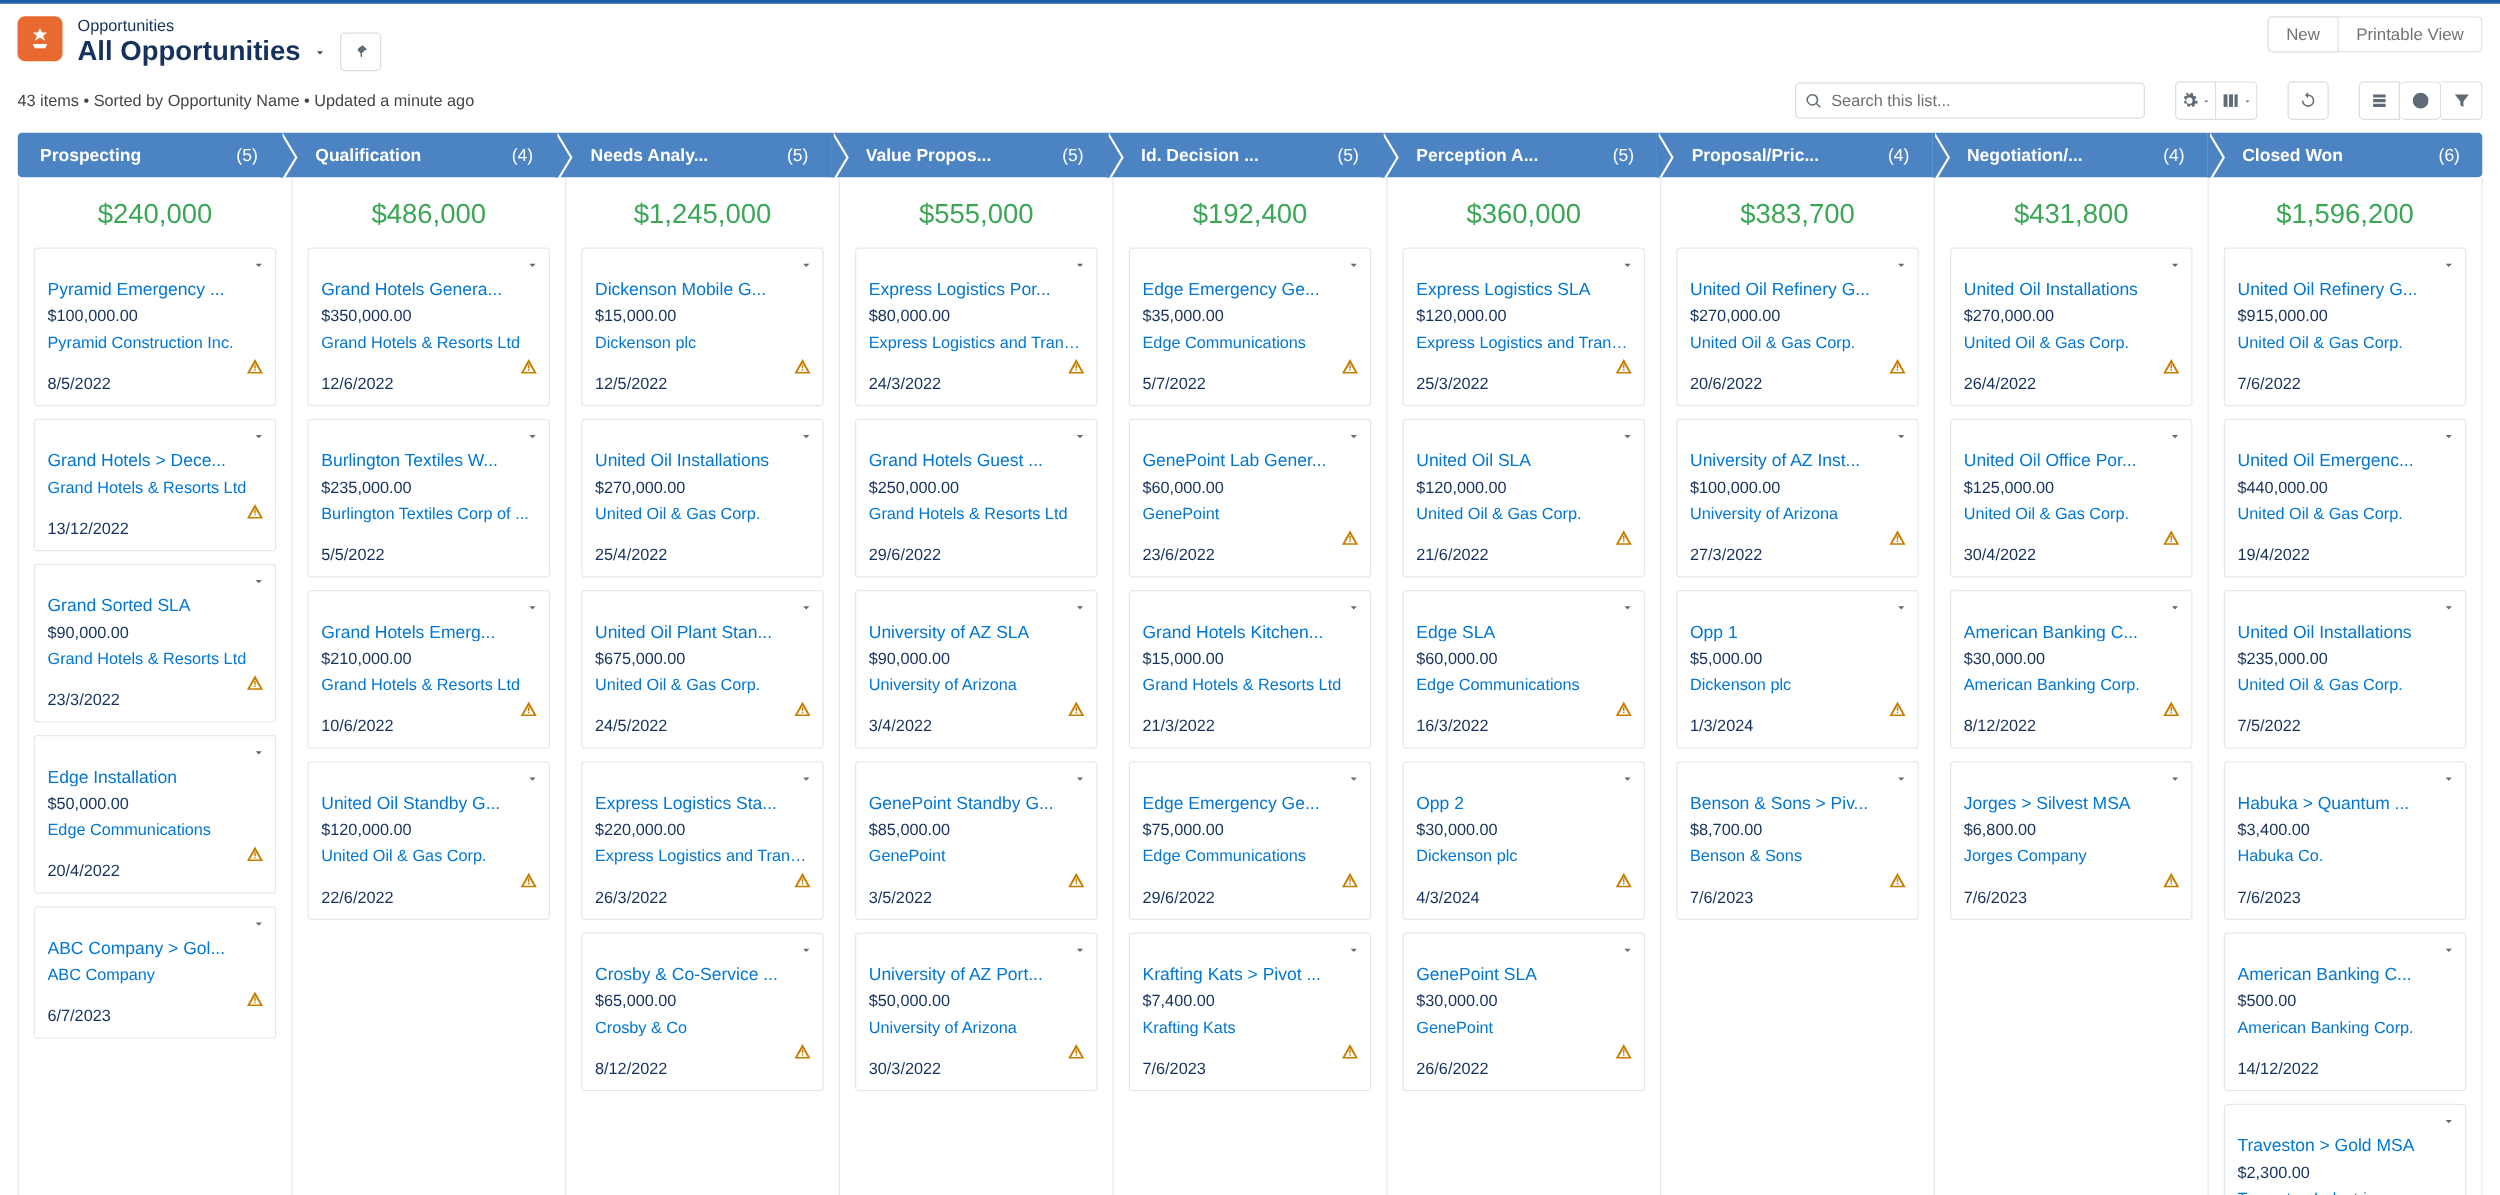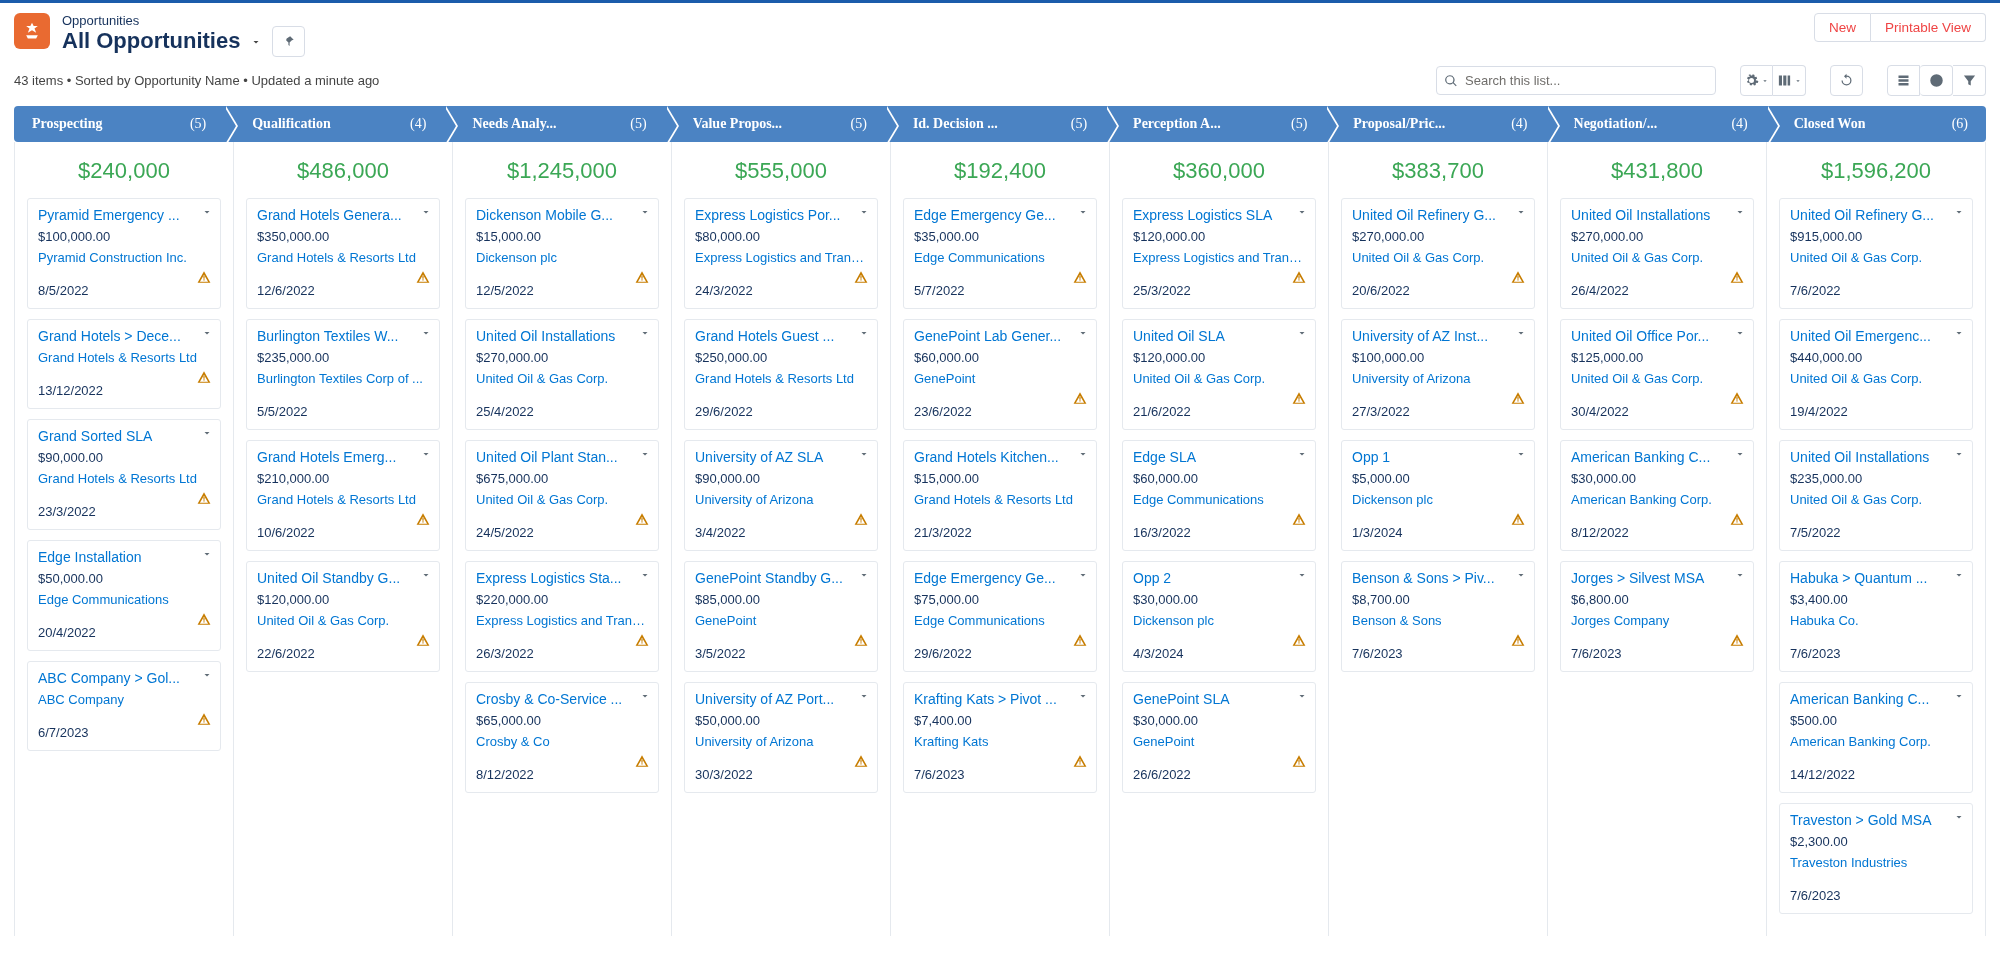--- a/index.html
+++ b/index.html
@@ -5,46 +5,46 @@
 * { box-sizing: border-box; margin: 0; padding: 0; }
 body { font-family: -apple-system, "Segoe UI", Arial, sans-serif; font-size: 13px; background: #fff; color: #16325c; border-top: 3px solid #1b5cab; }
 .page { padding: 0 14px 14px; }
 .header { display: flex; align-items: flex-start; gap: 12px; padding: 10px 0 0; }
 .hdr-icon { width: 36px; height: 36px; border-radius: 6px; background: #e96a31; display:flex; align-items:center; justify-content:center; }
 .hdr-icon svg { fill:#fff; }
 .hdr-labels { flex:1; }
 .hdr-object { font-size: 13px; color:#16325c; }
 .hdr-title { font-size: 22px; font-weight: 700; display:flex; align-items:center; gap:10px; line-height:1.1; margin-top:-2px;}
 .hdr-actions { display:flex; gap:0; }
-.btn { border:1px solid #d8dde6; background:#fff; color:#ef4444; padding:6px 14px; font-size:13.5px; cursor:pointer; font-weight:500;}
+.btn { border:1px solid #d8dde6; background:#fff; color:#737373; padding:6px 14px; font-size:13.5px; cursor:pointer; font-weight:500;}
 .btn-grp .btn:first-child { border-radius:4px 0 0 4px; }
 .btn-grp .btn:last-child { border-radius:0 4px 4px 0; border-left:none;}
 .pin-btn, .sq-btn { border:1px solid #d8dde6; background:#fff; cursor:pointer; height:31px; width:33px; border-radius:4px; display:inline-flex;align-items:center;justify-content:center;}
 .sub-row { display:flex; justify-content:space-between; align-items:center; margin-top:8px; }
 .meta { font-size:13px; color:#444; }
 .tools-right { display:flex; gap:24px; align-items:center; }
 .search-wrap { position:relative; }
 .search-wrap svg { position:absolute; left:8px; top:8px; fill:#5f6b76; }
 .search { width:280px; padding:6px 10px 6px 28px; border:1px solid #d8dde6; border-radius:4px; font-size:13px; }
 .sq-grp { display:flex; gap:0; }
 .sq-grp .sq-btn:first-child{border-radius:4px 0 0 4px;}
 .sq-grp .sq-btn:last-child{border-radius:0 4px 4px 0;border-left:none;}
 .sq-grp .sq-btn + .sq-btn { border-left:none;}
 .chev-sm{ margin-left:2px;}
-.stage-bar { display:flex; margin-top:10px; border-radius:4px; overflow:hidden;font-family:Liberation Serif, serif; }
+.stage-bar { display:flex; margin-top:10px; border-radius:4px; overflow:hidden; }
 .stage { flex:1; background:#4b83c3; color:#fff; position:relative; padding:10px 18px 10px 28px; display:flex; justify-content:space-between; align-items:center; font-size:14px; font-weight:600; white-space:nowrap;}
 .stage:first-child{padding-left:18px;}
 .stage:not(:last-child)::after{ content:""; position:absolute; right:-12px; top:0; border-left:12px solid #4b83c3; border-top:20px solid transparent; border-bottom:20px solid transparent; z-index:2;}
 .stage:not(:last-child)::before{ content:""; position:absolute; right:-14px; top:0; border-left:12px solid #fff; border-top:20px solid transparent; border-bottom:20px solid transparent; z-index:1;}
 .stage-name{overflow:hidden;text-overflow:ellipsis;max-width:160px;}
 .stage-count{font-weight:400;}
 .cols { display:flex; gap:0; border-left:1px solid #e5e9ee; margin-top:0; }
 .col { flex:1; border-right:1px solid #e5e9ee; padding:0 12px 12px; min-width:0;}
 .col-total { color:#3ba755; font-size:22px; font-weight:400; text-align:center; padding:16px 0 14px;}
-.card { border:1px solid #e5e9ee; border-radius:3px; padding:8px 10px 10px; margin-bottom:10px; position:relative;}
+.card { border:1px solid #e5e9ee; border-radius:3px; padding:24px 10px 10px; margin-bottom:10px; position:relative;}
 .card a{color:#0176d3; text-decoration:none;}
 .card-title{ color:#0176d3; font-size:14px; font-weight:400; white-space:nowrap; overflow:hidden; text-overflow:ellipsis; padding-right:22px;}
 .card-amt{ color:#16325c; margin-top:6px;}
 .card-link{ color:#0176d3; margin-top:6px; white-space:nowrap; overflow:hidden; text-overflow:ellipsis;}
 .card-date{ color:#16325c; margin-top:18px;}
 .card-dd{ position:absolute; top:7px; right:7px; cursor:pointer;}
 .card-warn{ position:absolute; right:9px; bottom:24px;}
 .warn-tri{fill:#c77d00;}
 svg{display:block;}
 ::placeholder{color:#706e6b;}

